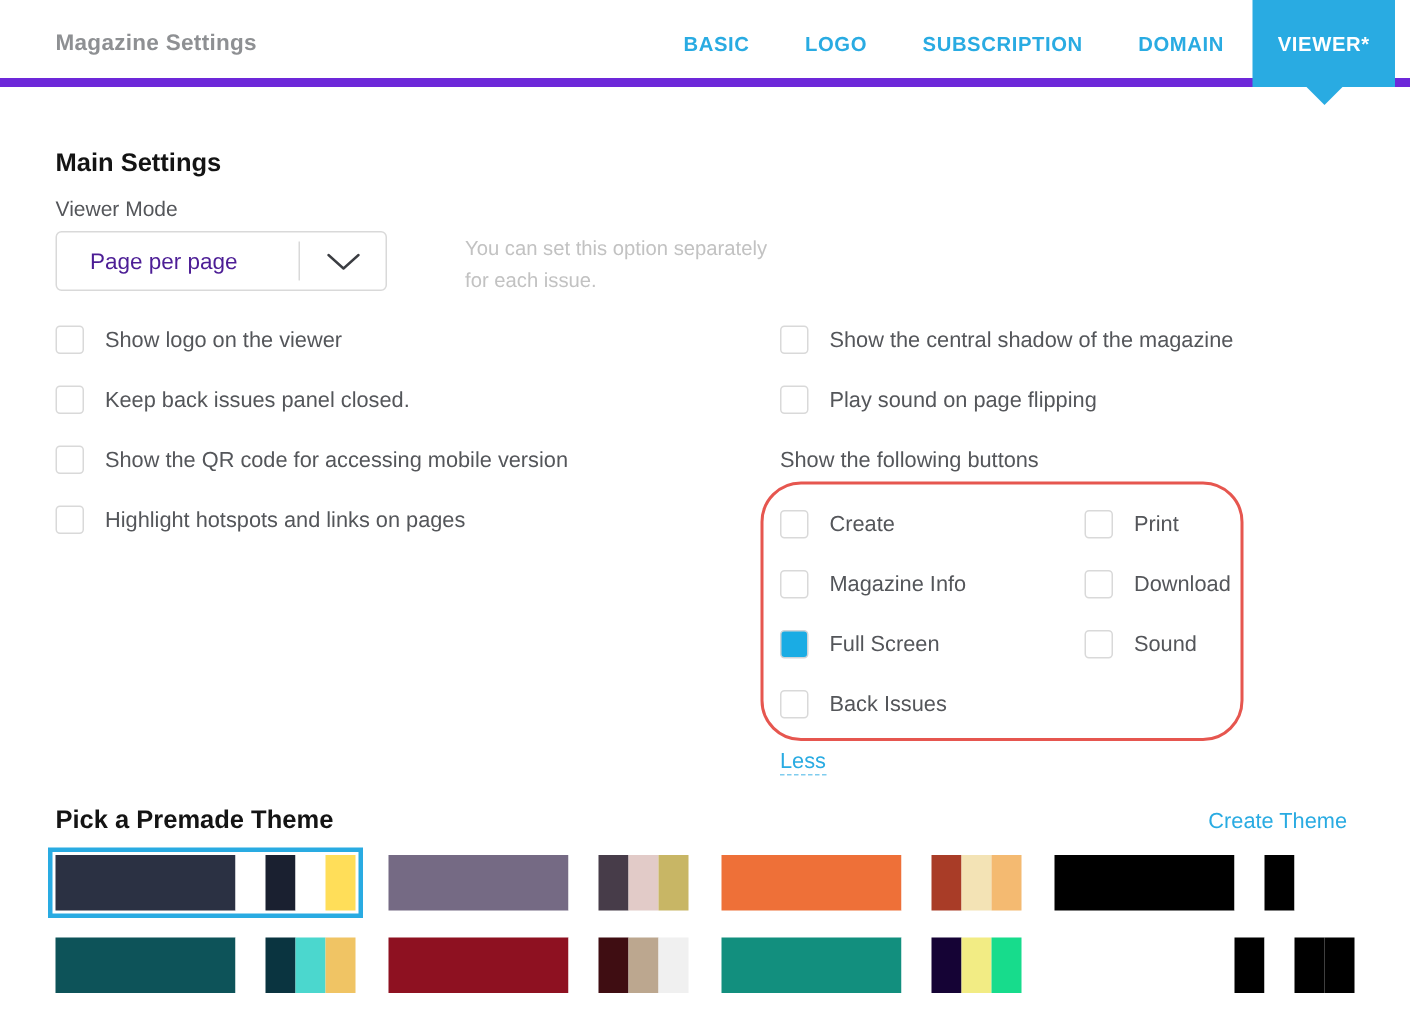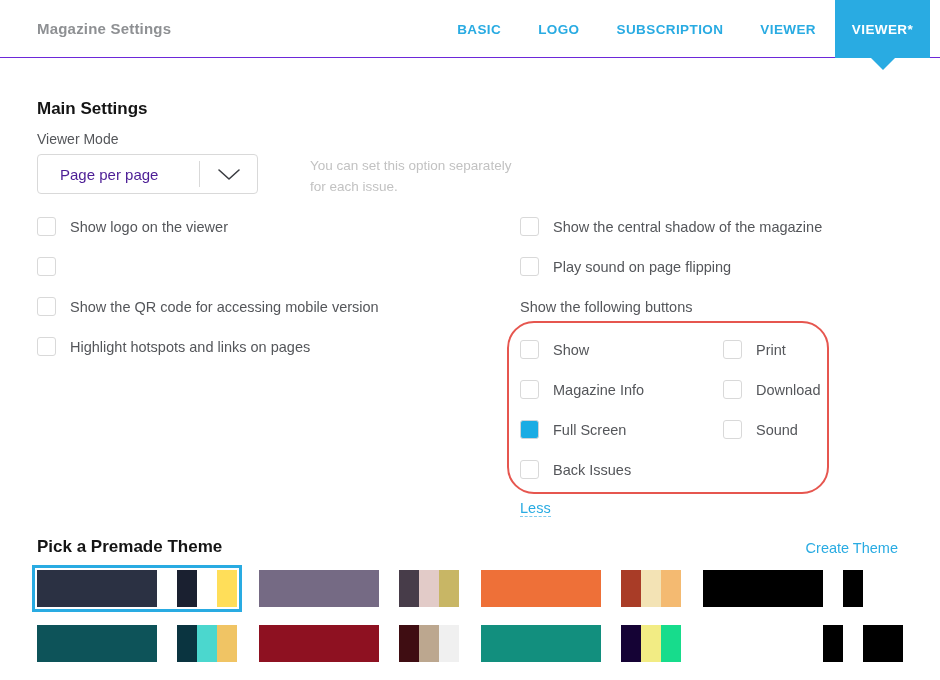--- a/index.html
+++ b/index.html
@@ -4,21 +4,21 @@
 <style>
   * { margin:0; padding:0; box-sizing:border-box; }
   html,body { background:#fff; }
   .page {
     position:relative; width:940px; height:680px; background:#ffffff;
     font-family:"Liberation Sans", sans-serif; overflow:hidden;
   }
 
   
   .header { position:absolute; top:0; left:0; width:940px; height:58px;
-            border-bottom:1px solid #6d28d9; background:#fff; }
+            border-bottom:6px solid #6d28d9; background:#fff; }
   .page-title { position:absolute; left:37px; top:0; line-height:58px;
                 font-size:15px; font-weight:bold; color:#8e9093; letter-spacing:0.2px; }
   .tabs { position:absolute; right:10px; top:0; height:58px; display:flex; align-items:stretch; }
   .tab { display:flex; align-items:center; margin-right:37px; color:#29abe2;
          font-size:13.5px; font-weight:bold; letter-spacing:0.4px; cursor:pointer; white-space:nowrap; }
   .tab-domain { margin-right:19px; }
   .tab-active { position:relative; margin-right:0; width:95px; justify-content:center;
                 background:#29abe2; color:#ffffff; }
   .tab-active::after { content:""; position:absolute; left:50%; top:58px; margin-left:-12px;
                 width:0; height:0; border-left:12px solid transparent;
@@ -73,21 +73,21 @@
 <body>
 
 <div class="page">
 
   <header class="header">
     <div class="page-title">Magazine Settings</div>
     <nav class="tabs">
       <div class="tab">BASIC</div>
       <div class="tab">LOGO</div>
       <div class="tab">SUBSCRIPTION</div>
-      <div class="tab tab-domain">VIEWER</div>
+      <div class="tab tab-domain">DOMAIN</div>
       <div class="tab tab-active">VIEWER*</div>
     </nav>
   </header>
 
   <h2 class="h-section h-main">Main Settings</h2>
   <div class="vm-label">Viewer Mode</div>
 
   <div class="dropdown">
     <span class="dd-value">Page per page</span>
     <span class="dd-arrow">
@@ -102,20 +102,21 @@
     <div>for each issue.</div>
   </div>
 
   <div class="cb-col cb-left">
     <label class="cb-row">
       <span class="cb"></span>
       <span class="cb-label">Show logo on the viewer</span>
     </label>
     <label class="cb-row">
       <span class="cb"></span>
+      <span class="cb-label">Keep back issues panel closed.</span>
     </label>
     <label class="cb-row">
       <span class="cb"></span>
       <span class="cb-label">Show the QR code for accessing mobile version</span>
     </label>
     <label class="cb-row">
       <span class="cb"></span>
       <span class="cb-label">Highlight hotspots and links on pages</span>
     </label>
   </div>
@@ -130,21 +131,21 @@
       <span class="cb-label">Play sound on page flipping</span>
     </label>
   </div>
 
   <div class="following-label">Show the following buttons</div>
 
   <div class="red-box">
     <div class="grp-col grp-col1">
       <label class="cb-row">
         <span class="cb"></span>
-        <span class="cb-label">Show</span>
+        <span class="cb-label">Create</span>
       </label>
       <label class="cb-row">
         <span class="cb"></span>
         <span class="cb-label">Magazine Info</span>
       </label>
       <label class="cb-row">
         <span class="cb checked"></span>
         <span class="cb-label">Full Screen</span>
       </label>
       <label class="cb-row">

